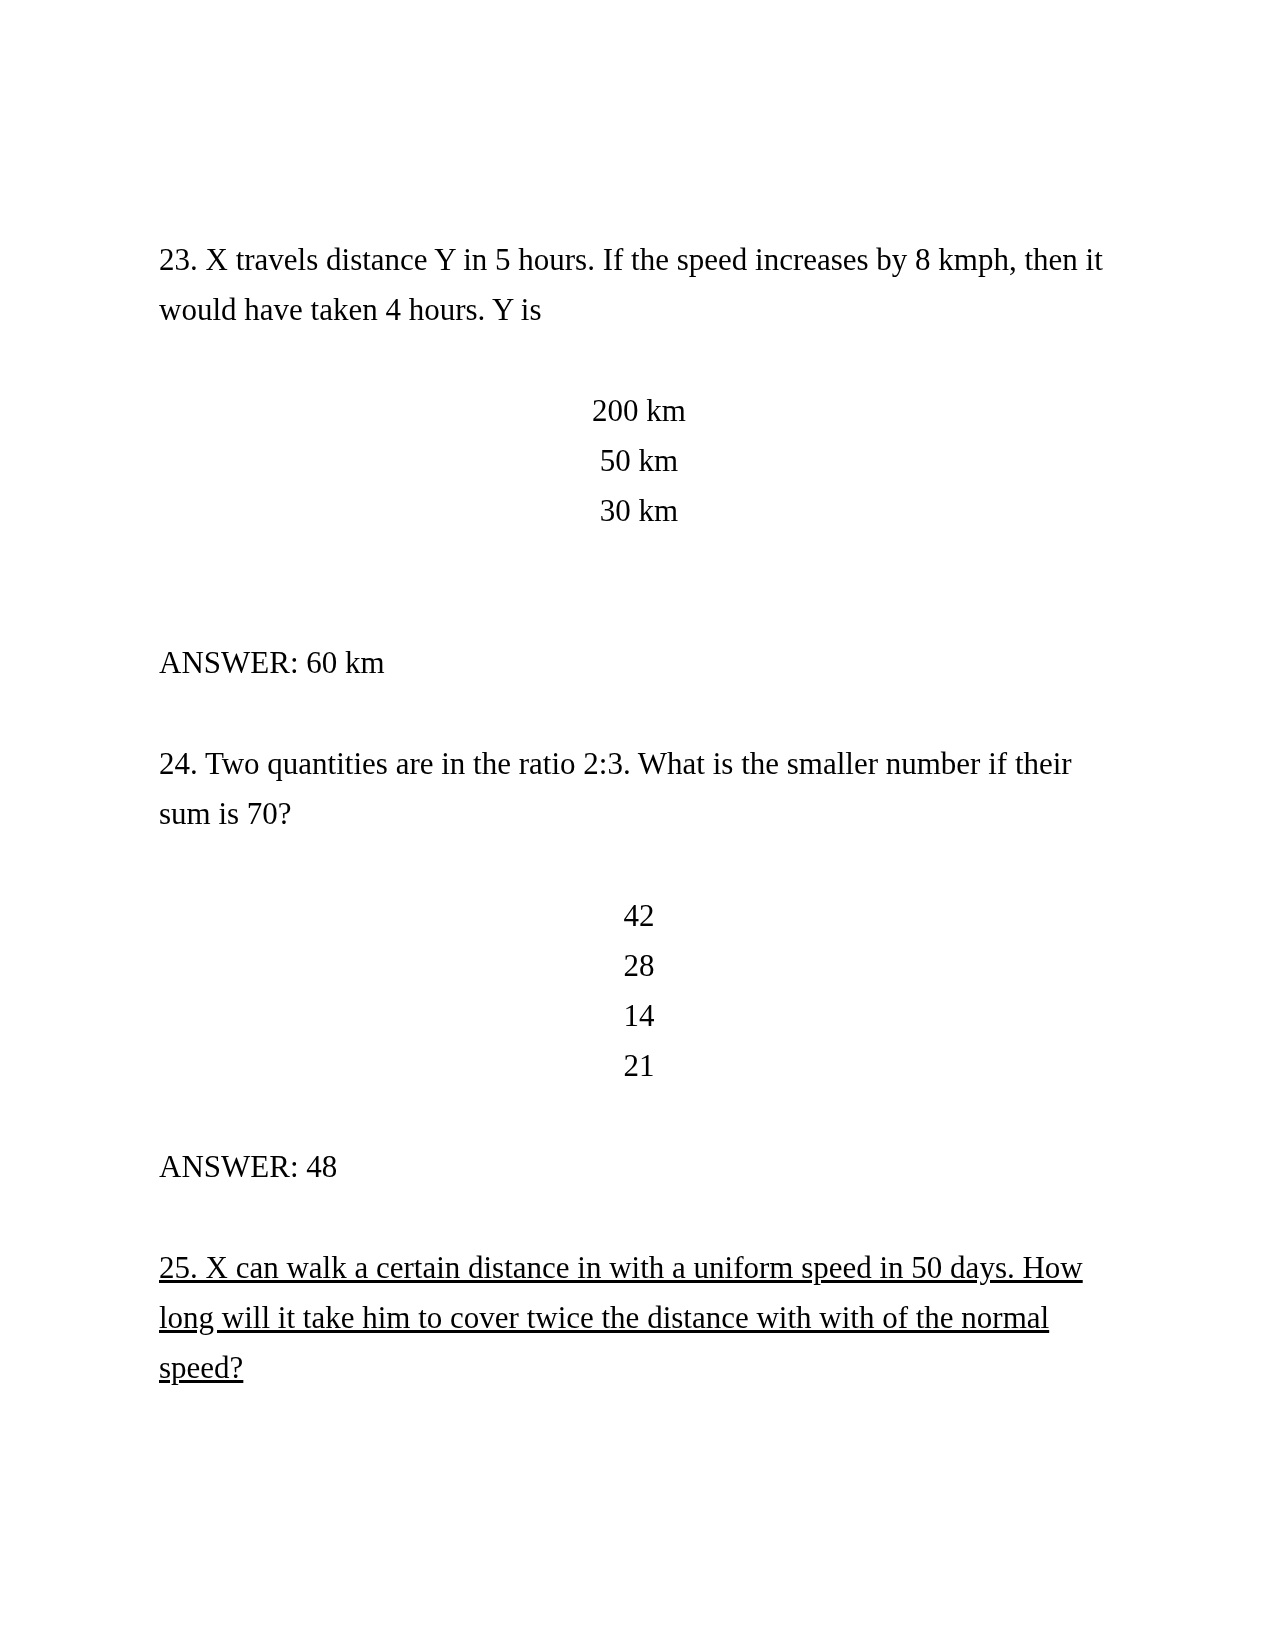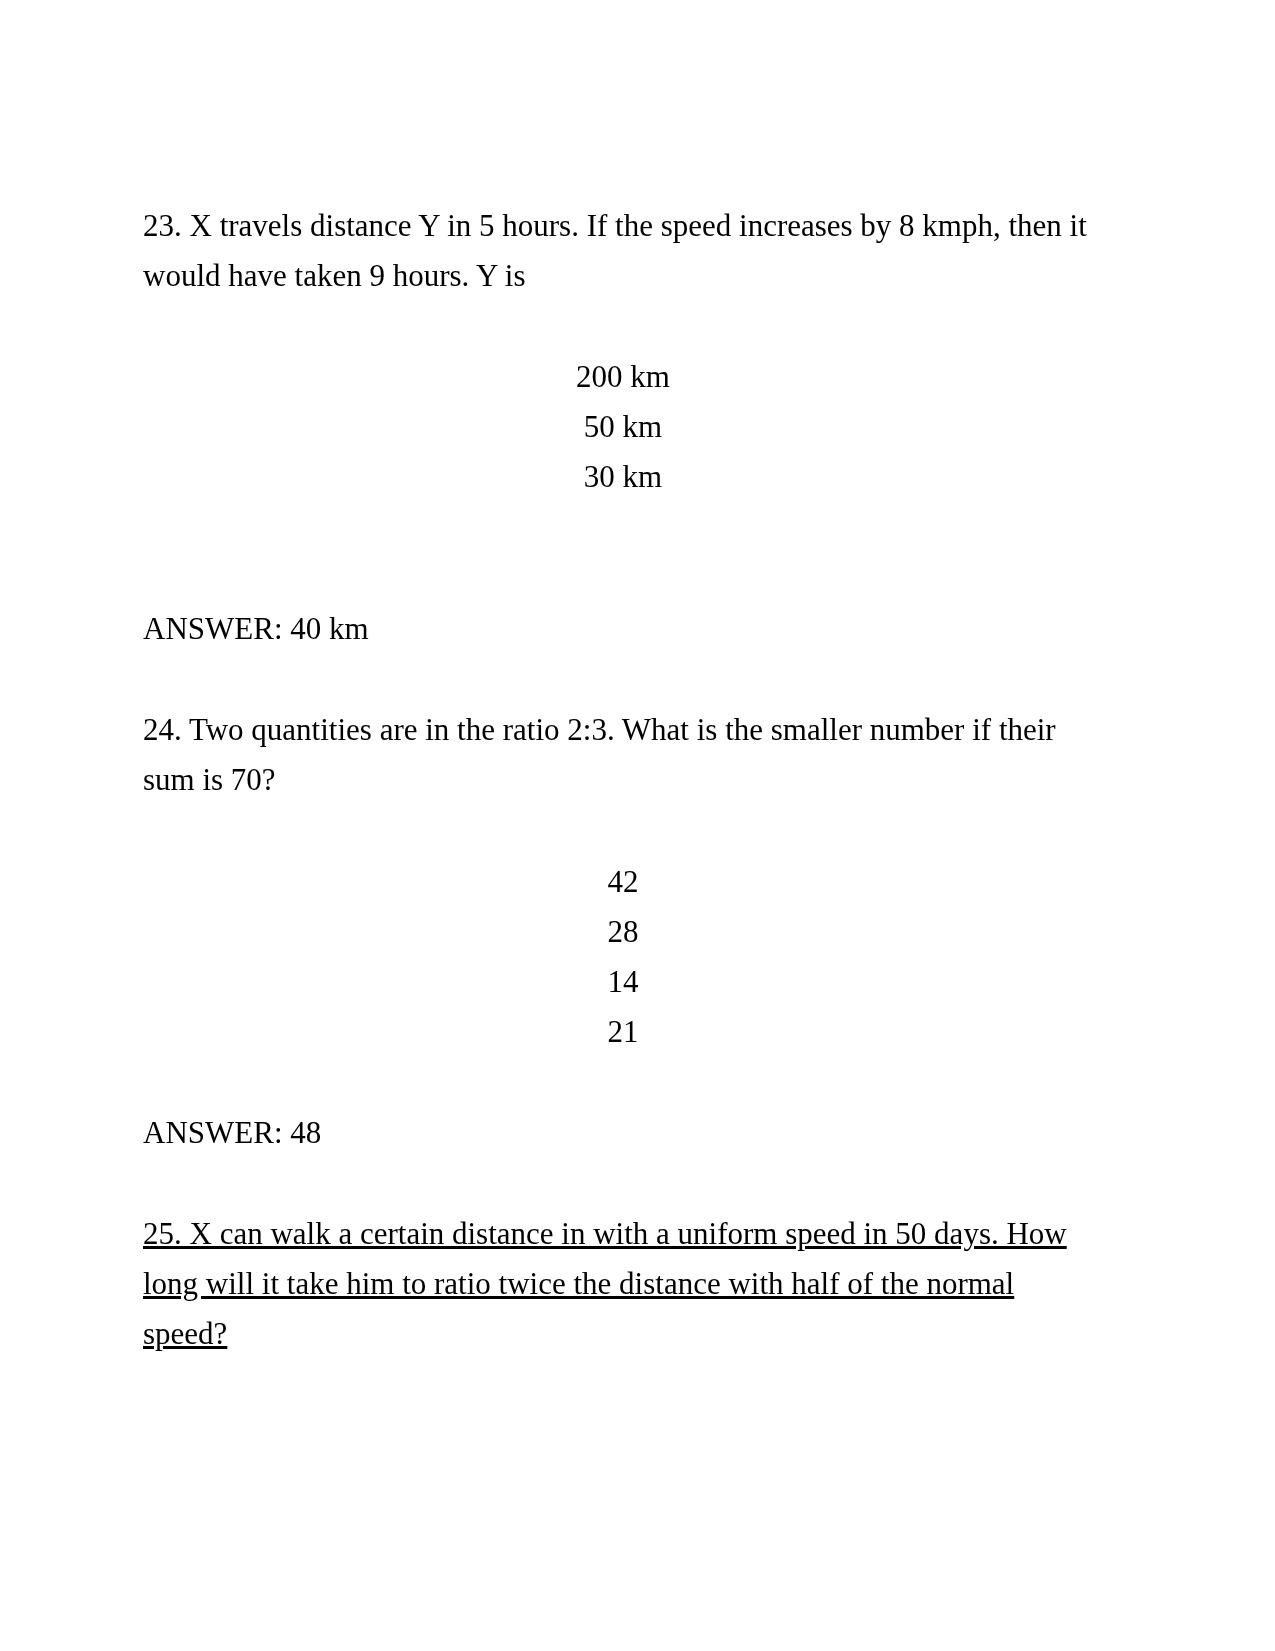--- a/index.html
+++ b/index.html
@@ -16,65 +16,66 @@
       overflow: hidden;
     }
     .page {
       position: absolute;
       left: 143px;
       top: 0;
       width: 960px;
     }
     .block {
       position: absolute;
-      left: 0;
+      left: 16px;
       width: 960px;
       font-size: 27px;
       line-height: 50px;
       letter-spacing: -0.3px;
+      margin-top: 34px;
     }
     .line {
       display: block;
       white-space: nowrap;
     }
     .question { font-family: "Liberation Serif", serif; font-size: 31px; letter-spacing: 0; }
     .option { font-family: "Liberation Serif", serif; font-size: 31px; letter-spacing: 0; }
     .answer { font-family: "Liberation Serif", serif; font-size: 31px; letter-spacing: 0; }
   </style>
 </head>
 <body>
 
 <div class="page">
 
   <div class="block question" style="top:201px;">
     <span class="line">23. X travels distance Y in 5 hours. If the speed increases by 8 kmph, then it</span>
-    <span class="line">would have taken 9 hours. Y is</span>
+    <span class="line">would have taken 4 hours. Y is</span>
   </div>
   <div class="block option" style="top:352px;text-align:center;">
     <span class="line">200 km</span>
     <span class="line">50 km</span>
     <span class="line">30 km</span>
   </div>
   <div class="block answer" style="top:604px;">
-    <span class="line">ANSWER: 40 km</span>
+    <span class="line">ANSWER: 60 km</span>
   </div>
 
   <div class="block question" style="top:705px;">
     <span class="line">24. Two quantities are in the ratio 2:3. What is the smaller number if their</span>
     <span class="line">sum is 70?</span>
   </div>
   <div class="block option" style="top:857px;text-align:center;">
     <span class="line">42</span>
     <span class="line">28</span>
     <span class="line">14</span>
     <span class="line">21</span>
   </div>
   <div class="block answer" style="top:1108px;">
     <span class="line">ANSWER: 48</span>
   </div>
 
   <div class="block question" style="top:1209px;text-decoration:underline;">
     <span class="line">25. X can walk a certain distance in with a uniform speed in 50 days. How</span>
-    <span class="line">long will it take him to ratio twice the distance with half of the normal</span>
+    <span class="line">long will it take him to cover twice the distance with with of the normal</span>
     <span class="line">speed?</span>
   </div>
 
 </div>
 
 </body></html>

